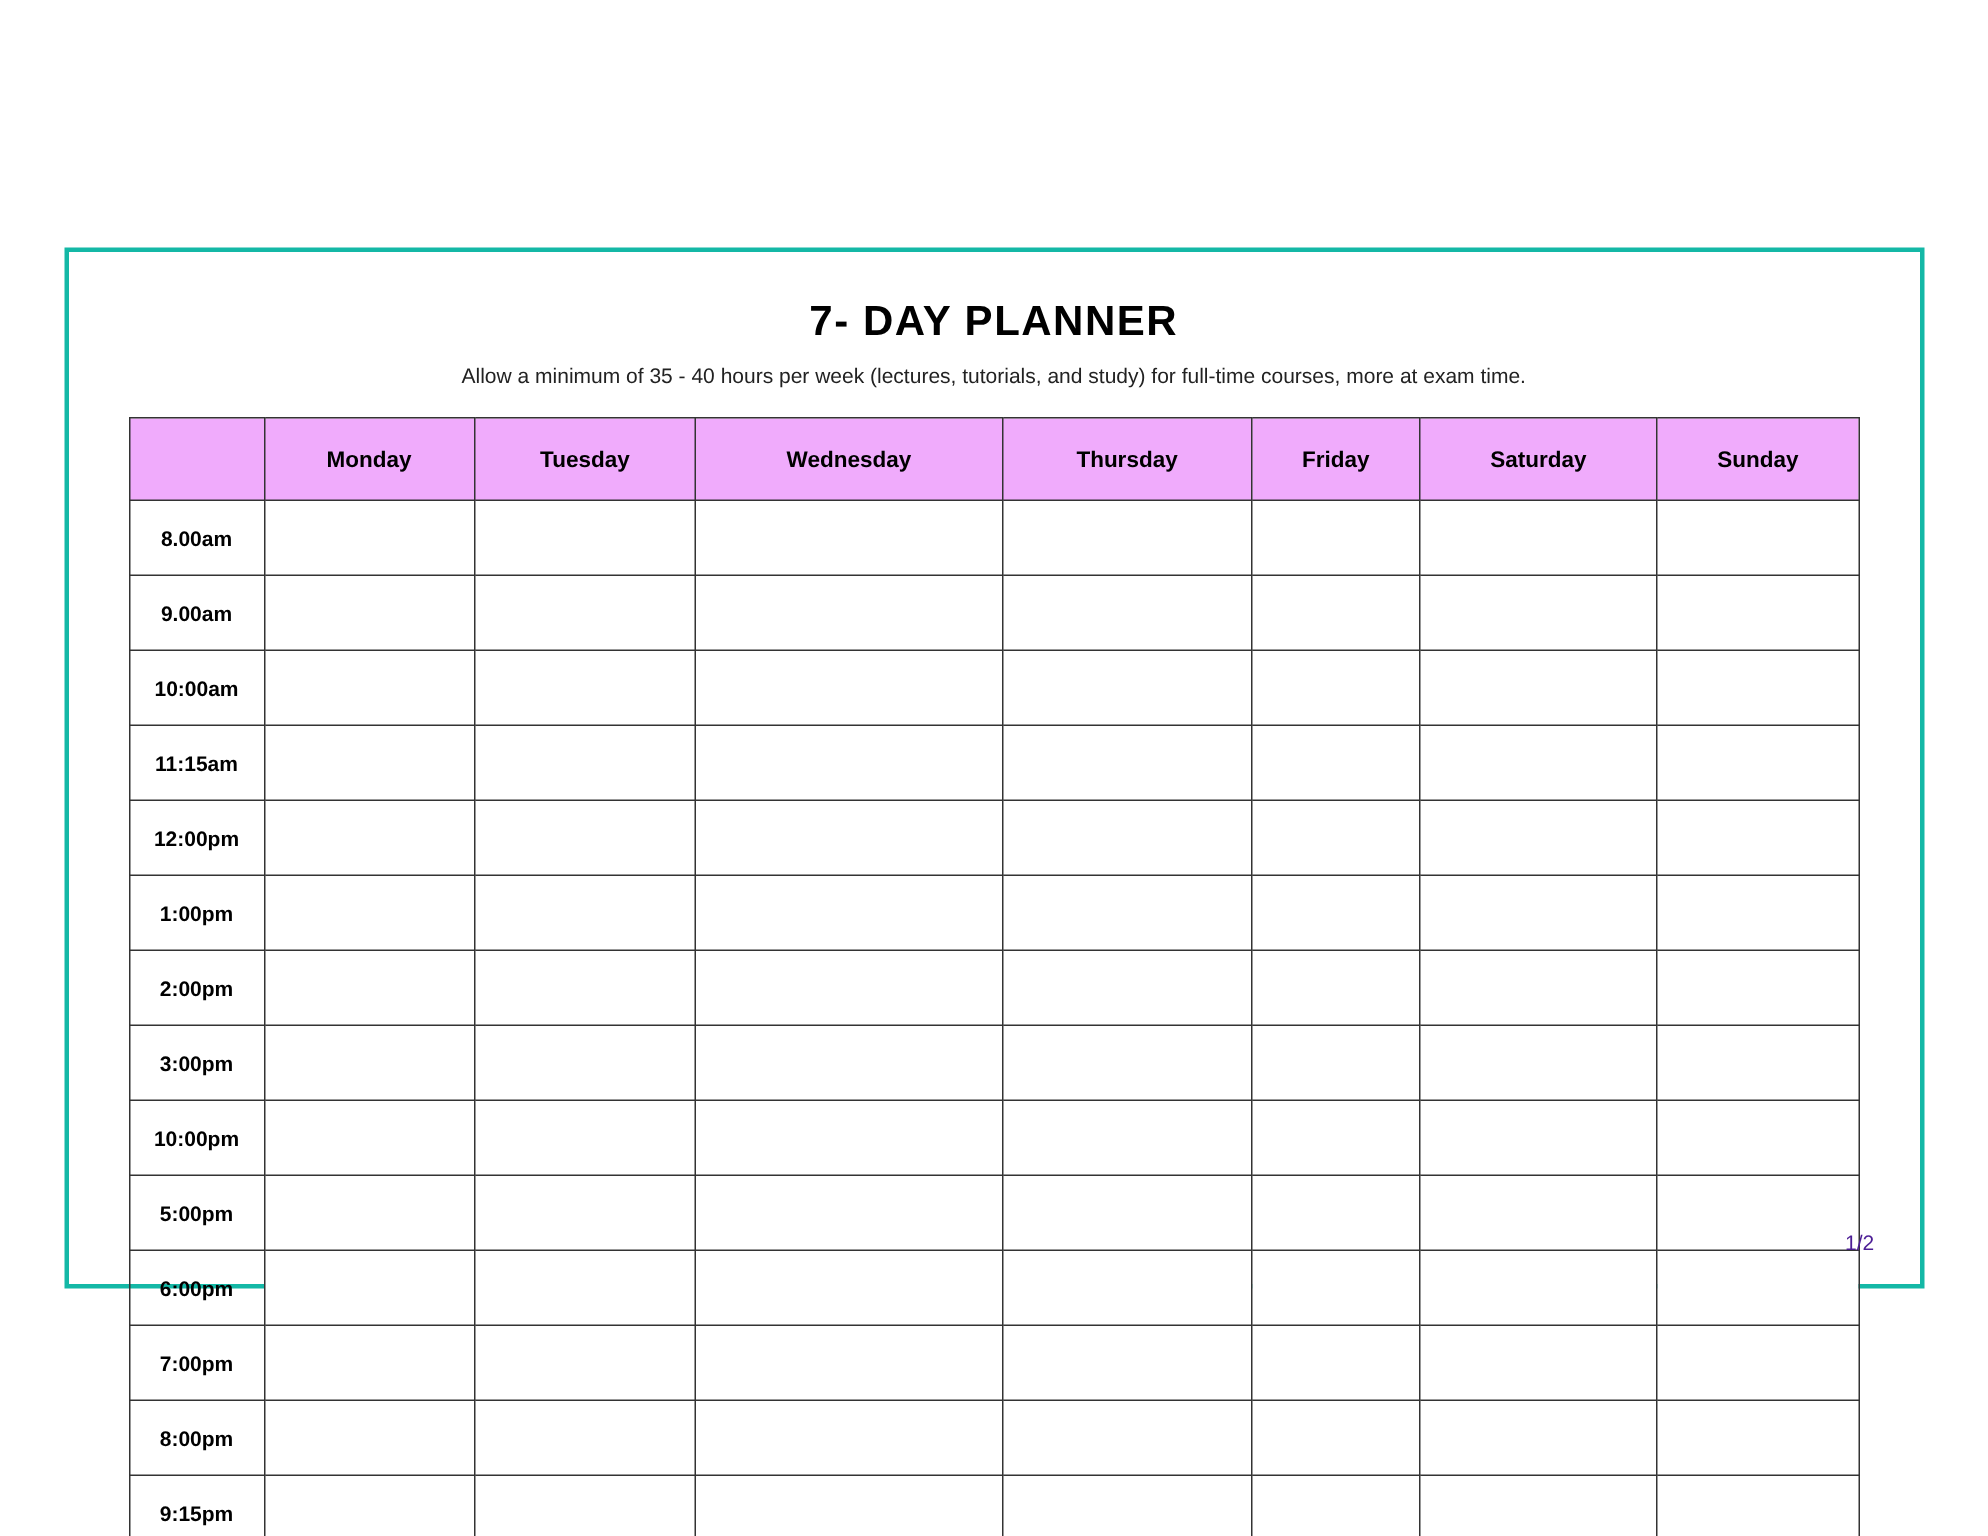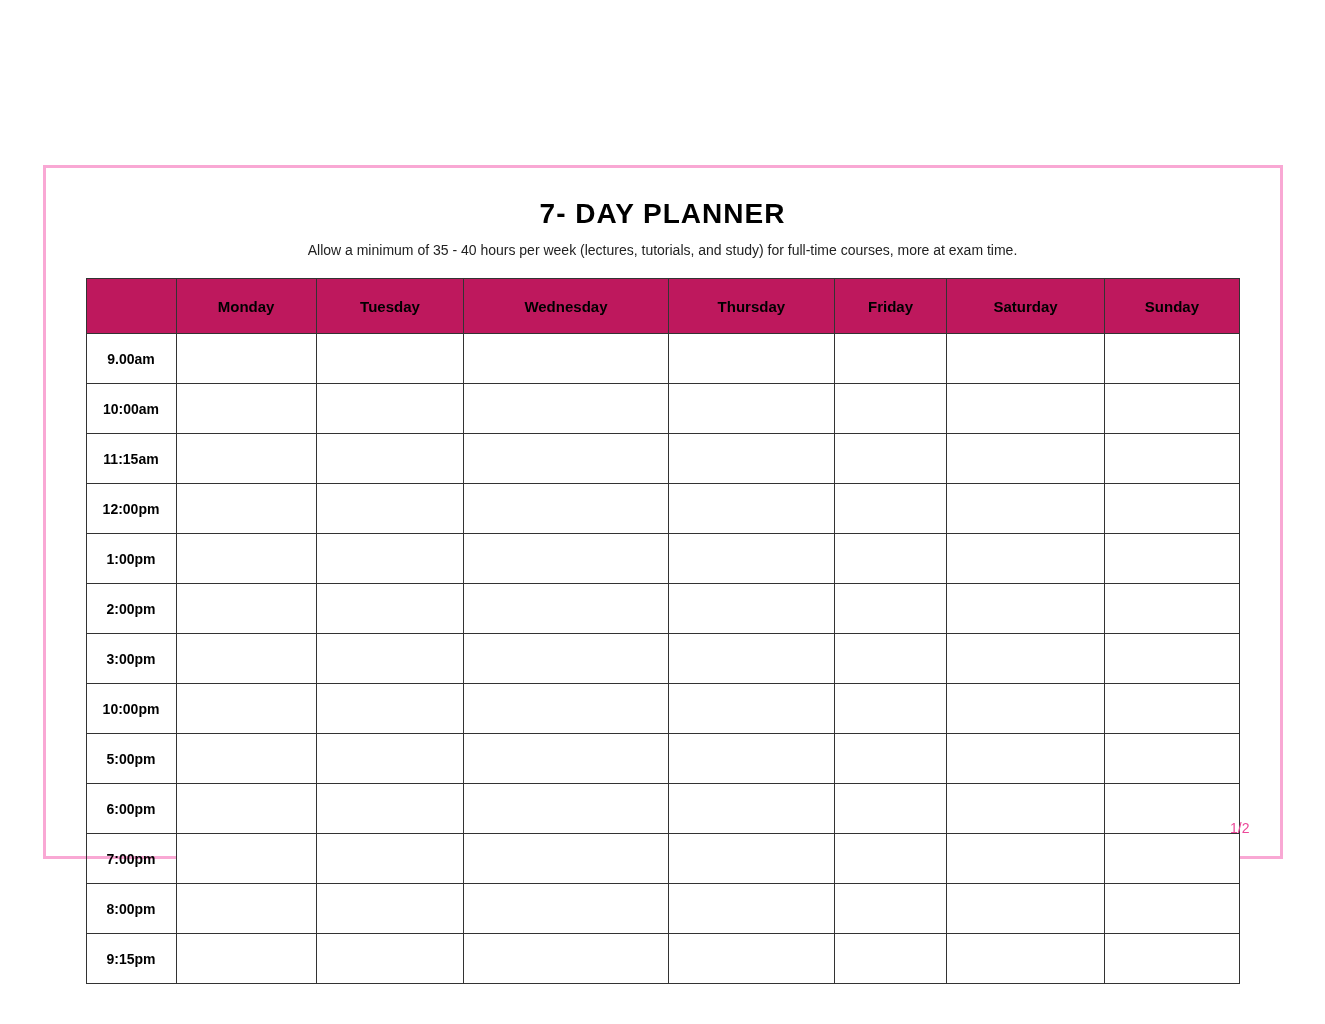--- a/index.html
+++ b/index.html
@@ -14,21 +14,21 @@
       background: #fff;
       display: flex;
       align-items: center;
       justify-content: center;
       font-family: Arial, Helvetica, sans-serif;
     }
 
     .page {
       width: 1240px;
       height: 694px;
-      border: 3px solid #f9a8d4;
+      border: 3px solid #14b8a6;
       background: #fff;
       padding: 30px 40px;
       display: flex;
       flex-direction: column;
       align-items: center;
       position: relative;
     }
 
     .title {
       font-size: 28px;
@@ -55,21 +55,21 @@
     .planner-table td {
       border: 1px solid #333;
       padding: 0;
       height: 50px;
     }
 
     .planner-table th {
       font-weight: bold;
       font-size: 15px;
       text-align: center;
-      background: #be185d;
+      background: #f0abfc;
       height: 55px;
     }
 
     .planner-table td.time-cell {
       font-weight: bold;
       font-size: 14px;
       text-align: center;
       width: 90px;
       white-space: nowrap;
       padding: 0 8px;
@@ -81,21 +81,21 @@
 
     .planner-table th.time-header {
       width: 90px;
     }
 
     .page-number {
       position: absolute;
       bottom: 20px;
       right: 30px;
       font-size: 14px;
-      color: #ec4899;
+      color: #4c1d95;
     }
   </style>
 </head>
 <body>
 
 <div class="page">
   <h1 class="title">7- DAY PLANNER</h1>
   <p class="subtitle">Allow a minimum of 35 - 40 hours per week (lectures, tutorials, and study) for full-time courses, more at exam time.</p>
 
   <table class="planner-table">
@@ -105,20 +105,30 @@
         <th>Monday</th>
         <th>Tuesday</th>
         <th>Wednesday</th>
         <th>Thursday</th>
         <th>Friday</th>
         <th>Saturday</th>
         <th>Sunday</th>
       </tr>
     </thead>
     <tbody id="table-body">
+    <tr>
+          <td class="time-cell">8.00am</td>
+          <td class="day-cell"></td>
+          <td class="day-cell"></td>
+          <td class="day-cell"></td>
+          <td class="day-cell"></td>
+          <td class="day-cell"></td>
+          <td class="day-cell"></td>
+          <td class="day-cell"></td>
+        </tr>
         <tr>
           <td class="time-cell">9.00am</td>
           <td class="day-cell"></td>
           <td class="day-cell"></td>
           <td class="day-cell"></td>
           <td class="day-cell"></td>
           <td class="day-cell"></td>
           <td class="day-cell"></td>
           <td class="day-cell"></td>
         </tr>

